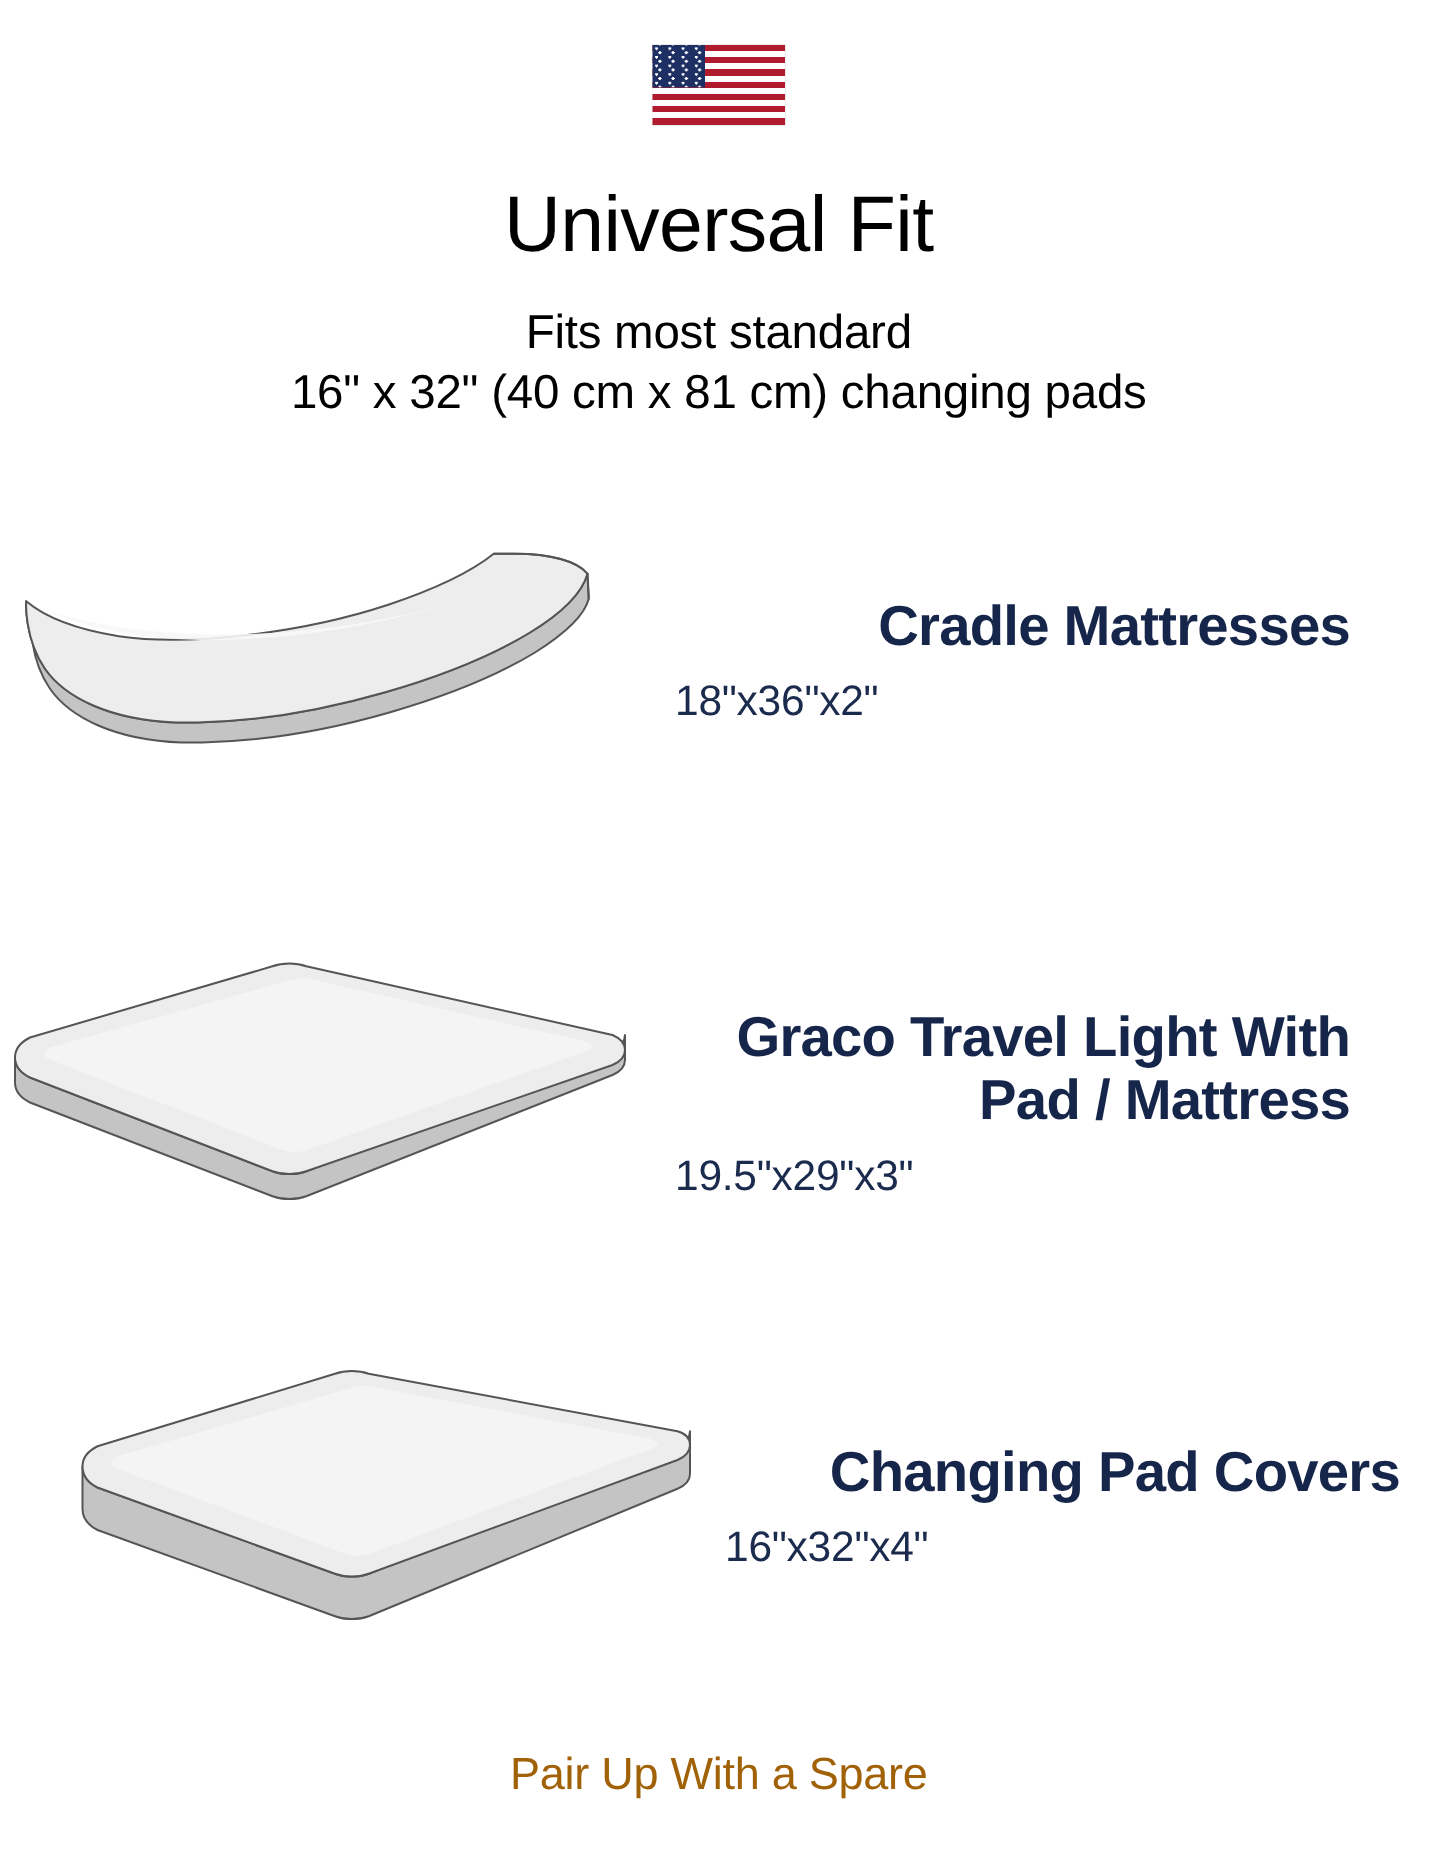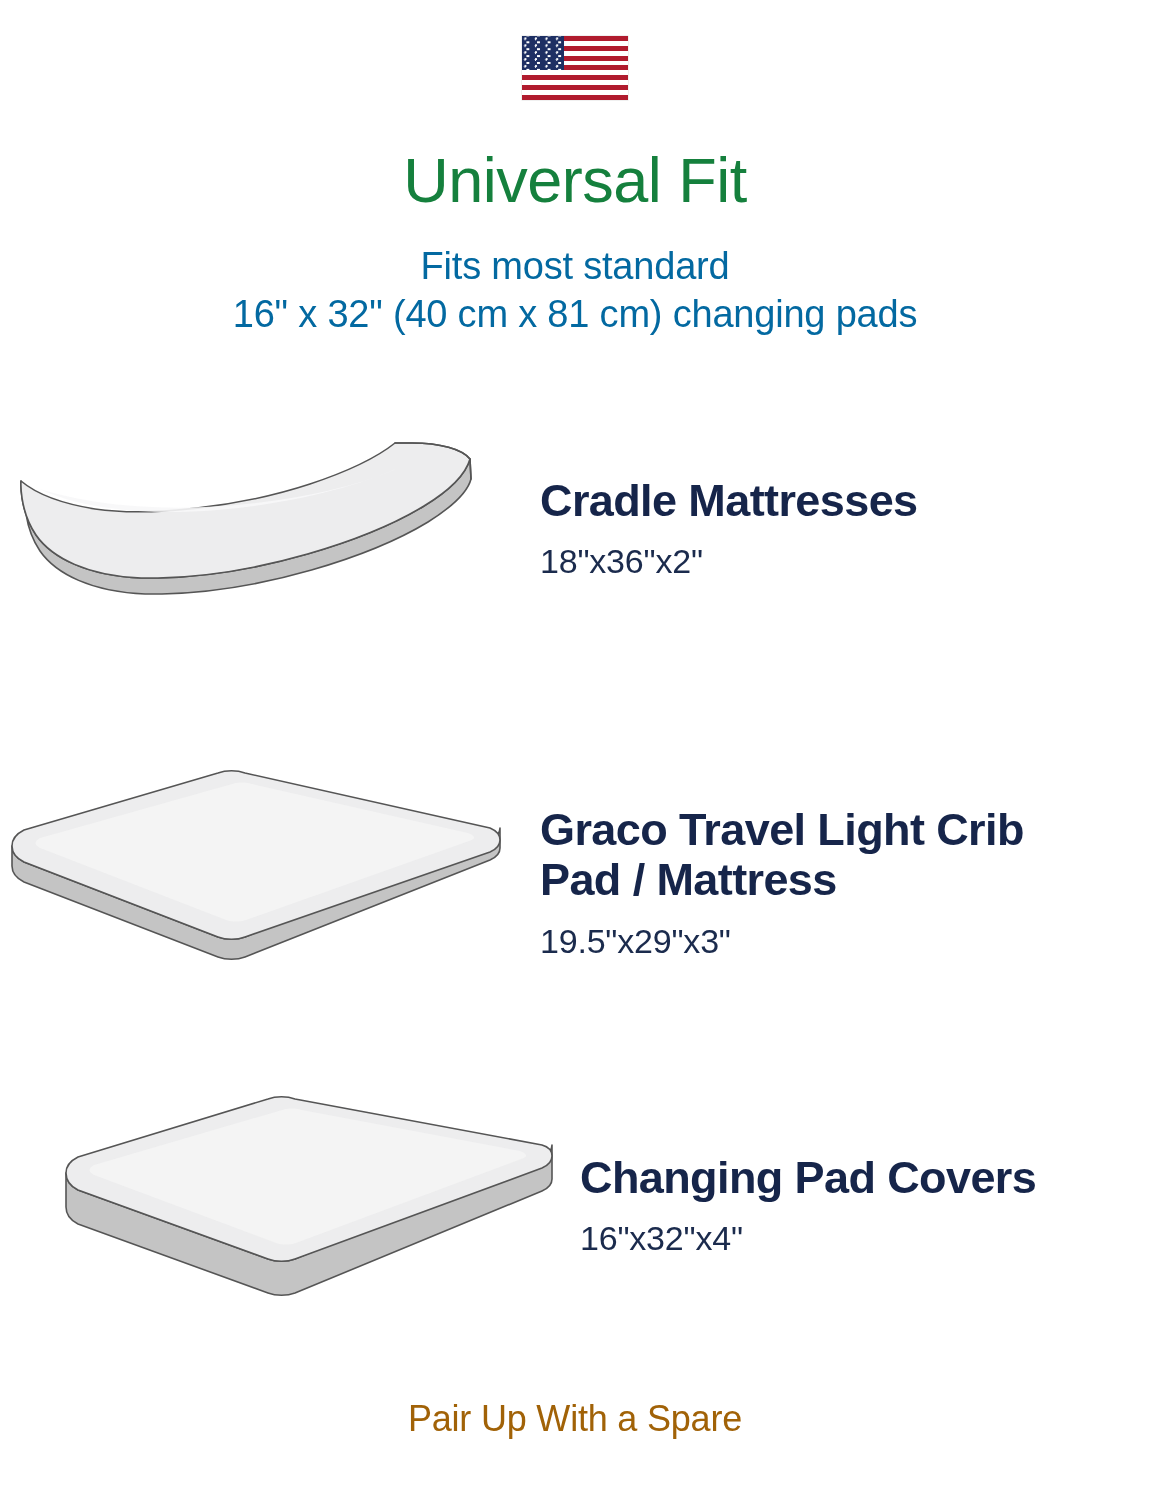--- a/index.html
+++ b/index.html
@@ -60,32 +60,32 @@
   
   .title {
     position: absolute;
     left: 0; right: 0;
     top: 148px;
     text-align: center;
     font-size: 63px;
     font-weight: 400;
     letter-spacing: -0.5px;
     line-height: 1.02;
-    color: #15803d;
+    color: #000000;
   }
   .subtitle {
     position: absolute;
     left: 0; right: 0;
     top: 243px;
     text-align: center;
     font-size: 38px;
     font-weight: 400;
     line-height: 1.25;
     letter-spacing: -0.2px;
-    color: #0369a1;
+    color: #000000;
   }
   .subtitle .line { display: block; }
 
   
   .row {
     position: absolute;
     left: 0;
     width: 1150px;
     display: flex;
     align-items: flex-start;
@@ -110,20 +110,21 @@
   .info-3 { padding-top: 68px; }
 
   .prod-name {
     font-size: 45px;
     font-weight: 600;
     line-height: 1.12;
     letter-spacing: -0.6px;
     color: #16254a;
     margin: 0;
     max-width: 540px;
+    text-align: right;
   }
   .prod-dims {
     font-size: 34px;
     font-weight: 400;
     letter-spacing: -0.2px;
     color: #1b2b4d;
     margin: 16px 0 0 0;
   }
 
   
@@ -198,21 +199,21 @@
       <path d="M 218 13 C 226 10 237 10 245 13 L 490 68
                C 497 71 500 75 500 80 C 500 85 497 89 490 92
                L 245 177 C 237 180 226 180 218 177
                L 24 102 C 16 98 12 92 12 86 C 12 80 16 74 24 70 Z" fill="#ededee" stroke="#555555" stroke-width="1.6" stroke-linejoin="round"></path>
 
       <path d="M 232 24 C 238 22 246 22 252 24 L 468 73 C 474 75 476 78 472 80
                L 246 160 C 240 162 232 162 226 160 L 40 88 C 34 85 34 81 40 78 Z" fill="#f4f4f5" opacity="0.85"></path>
     </svg>
   </div>
   <div class="info info-2">
-    <p class="prod-name">Graco Travel Light Crib Pad / Mattress</p>
+    <p class="prod-name">Graco Travel Light With Pad / Mattress</p>
     <p class="prod-dims">19.5"x29"x3"</p>
   </div>
 </div>
 
 <div class="row row-3">
   <div class="art">
     <svg width="540" height="225" viewBox="0 0 540 225">
 
       <path d="M 26 88 L 26 122 C 26 129 30 135 38 139 L 228 208
                C 236 211 247 211 255 208 L 502 106 C 509 103 512 99 512 94

